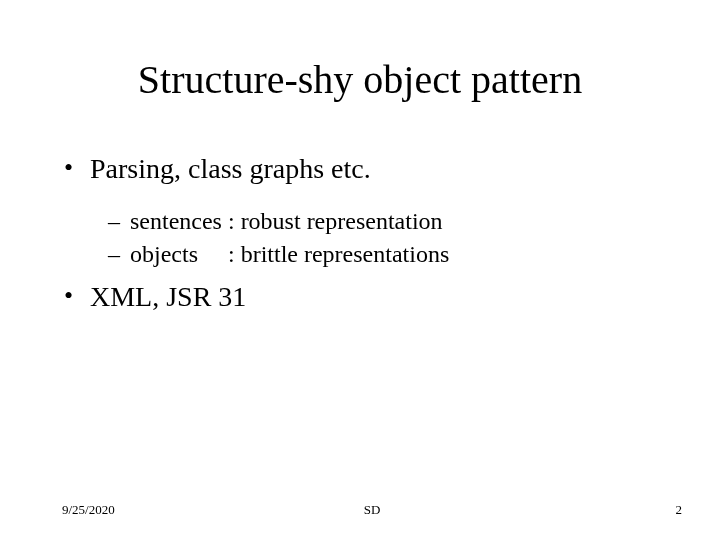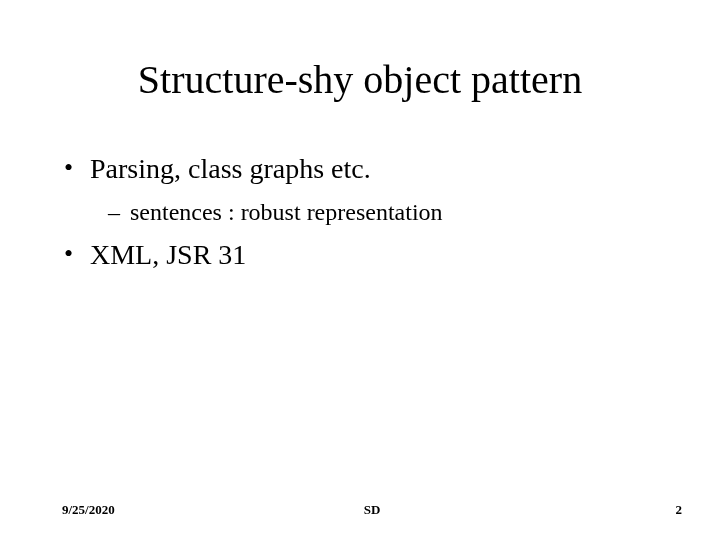--- a/index.html
+++ b/index.html
@@ -41,21 +41,21 @@
     margin-bottom: 6px;
   }
   .l1::before {
     content: "•";
     position: absolute;
     left: 2px;
     top: 0;
     font-size: 26px;
   }
   .l2-group {
-    margin-top: 11px;
+    margin-top: 20px;
     margin-bottom: 10px;
   }
   .l2 {
     position: relative;
     padding-left: 68px;
     font-size: 24px;
     line-height: 1.28;
     margin-bottom: 2px;
   }
   .l2::before {
@@ -67,37 +67,37 @@
   }
   .footer {
     position: absolute;
     bottom: 22px;
     left: 62px;
     right: 38px;
     font-size: 13px;
     display: flex;
     justify-content: space-between;
     align-items: flex-end;
-    font-weight: bold;
   }
   .footer .date { text-align: left; }
   .footer .center { position: absolute; left: 0; right: 0; text-align: center; }
   .footer .page { text-align: right; z-index: 1; }
 </style>
 </head>
 <body>
 
 <div class="slide">
 
   <div class="title">Structure-shy object pattern</div>
 
   <div class="body">
     <div class="l1">Parsing, class graphs etc.</div>
     <div class="l2-group">
       <div class="l2">sentences : robust representation</div>
+      <div class="l2">objects  : brittle representations</div>
     </div>
     <div class="l1">XML, JSR 31</div>
   </div>
 
   <div class="footer">
     <span class="date">9/25/2020</span>
     <span class="center">SD</span>
     <span class="page">2</span>
   </div>
 

